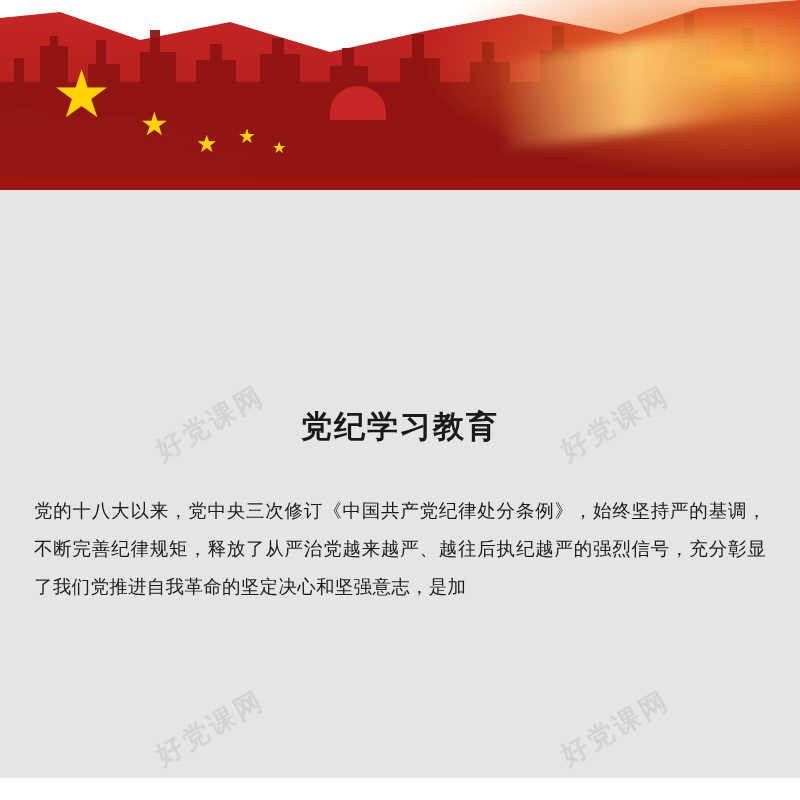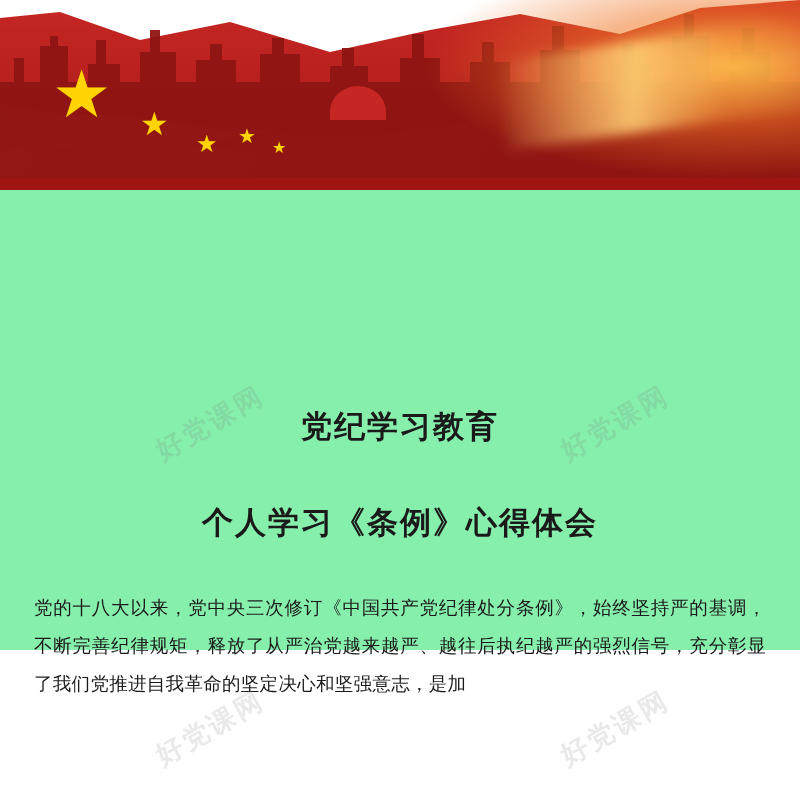--- a/index.html
+++ b/index.html
@@ -88,22 +88,22 @@
     color: #ffd400;
     line-height: 1;
     text-shadow: 0 0 2px rgba(160,60,0,0.35);
     user-select: none;
   }
 
   
   .page {
     position: relative;
     width: 800px;
-    height: 460px;
-    background: #86efac;
+    height: 588px;
+    background: #e5e5e5;
     box-sizing: border-box;
     padding: 0 34px;
   }
   .title-block {
     padding-top: 215px;
     text-align: center;
   }
   .doc-title-1 {
     font-family: "DejaVu Sans", "Liberation Sans", sans-serif;
     font-size: 31px;
@@ -203,21 +203,20 @@
   <span class="star" style="left:238px; top:126px; font-size:20px;">★</span>
   <span class="star" style="left:272px; top:140px; font-size:16px;">★</span>
 
   <div class="banner-base"></div>
 </div>
 
 <div class="page">
 
   <div class="title-block">
     <div class="doc-title-1">党纪学习教育</div>
-    <div class="doc-title-2">个人学习《条例》心得体会</div>
   </div>
 
   <div class="body-text">党的十八大以来，党中央三次修订《中国共产党纪律处分条例》，始终坚持严的基调，不断完善纪律规矩，释放了从严治党越来越严、越往后执纪越严的强烈信号，充分彰显了我们党推进自我革命的坚定决心和坚强意志，是加</div>
 
   <div class="watermark wm-a">好党课网</div>
   <div class="watermark wm-b">好党课网</div>
   <div class="watermark wm-c">好党课网</div>
   <div class="watermark wm-d">好党课网</div>
 
 </div>

